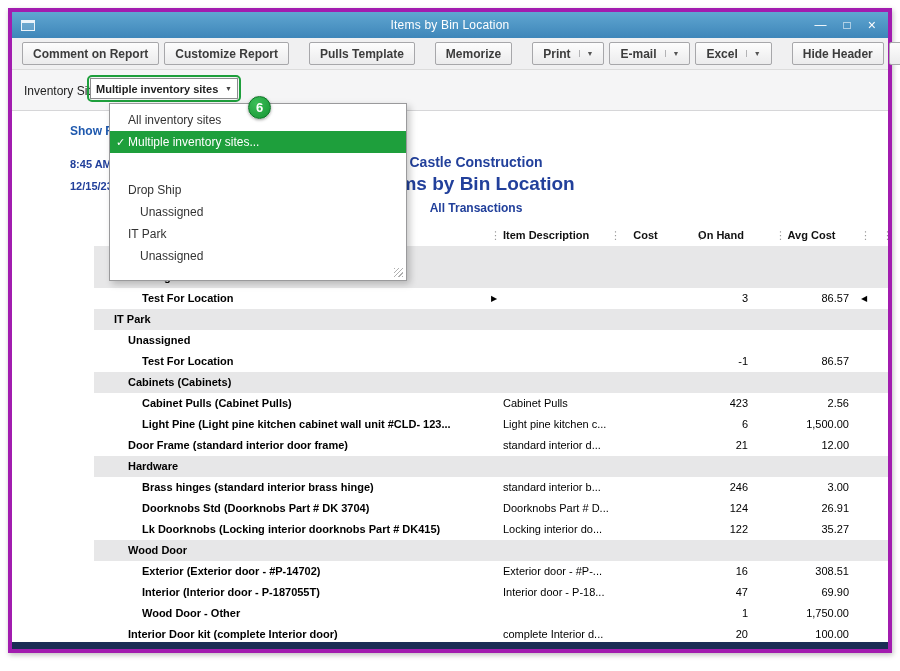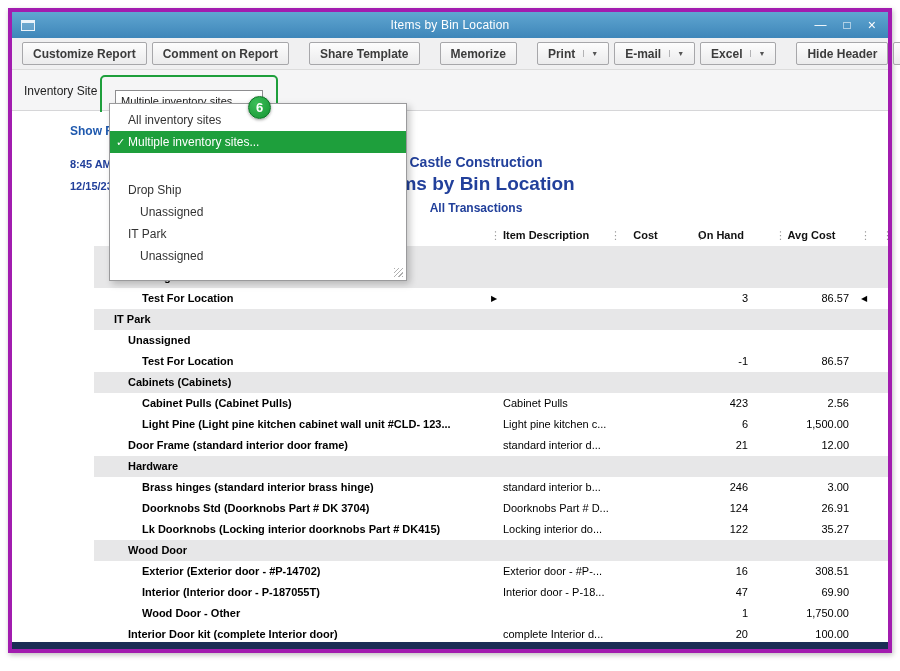--- a/index.html
+++ b/index.html
@@ -29,22 +29,22 @@
                  color: #3c3c3c; margin-right: 5px; white-space: nowrap; cursor: default; }
   .toolbar-btn .menu-arrow { display: none; margin-left: 8px; padding-left: 7px;
                              border-left: 1px solid #b3b3b5; font-size: 7px; color: #555; }
   .toolbar-btn.split .menu-arrow { display: inline-block; }
   .toolbar-btn.gap { margin-left: 15px; }
   .toolbar-btn.right { margin-left: auto; margin-right: 0; }
 
   
   .filter-row { position: relative; height: 41px; background: #f5f5f6; border-bottom: 1px solid #d6d6d8; }
   .filter-label { position: absolute; left: 12px; top: 14px; font-size: 12px; color: #222; }
-  .site-combo-wrap { position: absolute; left: 88px; top: 5px; border: 2px solid #1e9f3c;
-                     border-radius: 5px; padding: 13px; }
+  .site-combo-wrap { position: absolute; left: 75px; top: 5px; border: 2px solid #1e9f3c;
+                     border-radius: 5px; padding: 1px; font-weight: bold; }
   .site-combo { display: flex; align-items: center; width: 148px; height: 21px; background: #fff;
                 border: 1px solid #8d8d8f; font-size: 11px; color: #222; padding-left: 5px;
                 white-space: nowrap; overflow: hidden; }
   .combo-arrow { margin-left: auto; padding: 0 5px; font-size: 7px; color: #444; }
 
   .badge { position: absolute; left: 236px; top: 84px; width: 23px; height: 23px; border-radius: 50%;
            background: radial-gradient(circle at 35% 30%, #3cbe58, #1e9f3c 75%);
            border: 1px solid #0d7226; color: #fff; font-weight: bold; font-size: 13px;
            display: flex; align-items: center; justify-content: center; z-index: 40;
            box-shadow: 0 1px 3px rgba(0,0,0,.35); }
@@ -113,31 +113,31 @@
     <div class="win-controls">
       <span class="wc">—</span>
       <span class="wc">□</span>
       <span class="wc close">×</span>
     </div>
   </div>
 
   <div class="toolbar">
 
       <button class="toolbar-btn">
+        <span class="tb-label">Comment on Report</span>
+
+      </button>
+
+      <button class="toolbar-btn">
         <span class="tb-label">Customize Report</span>
 
       </button>
 
-      <button class="toolbar-btn">
-        <span class="tb-label">Comment on Report</span>
-
-      </button>
-
       <button class="toolbar-btn gap">
-        <span class="tb-label">Share Template</span>
+        <span class="tb-label">Pulls Template</span>
 
       </button>
 
       <button class="toolbar-btn gap">
         <span class="tb-label">Memorize</span>
 
       </button>
 
       <button class="toolbar-btn split gap">
         <span class="tb-label">Print</span>

